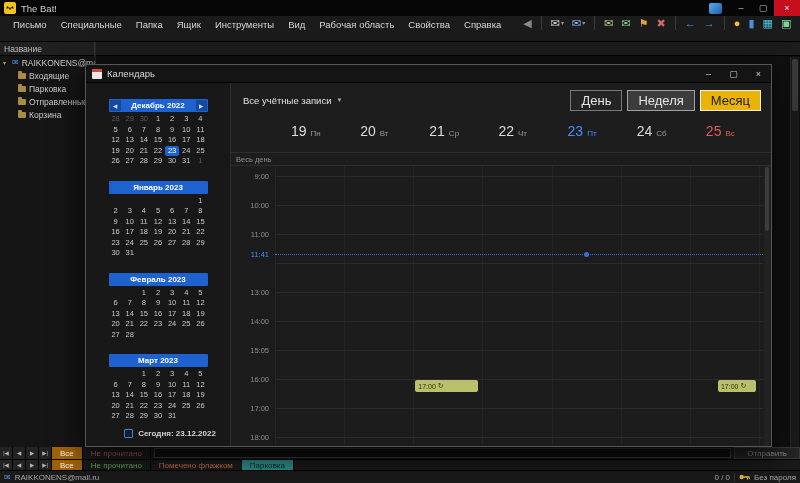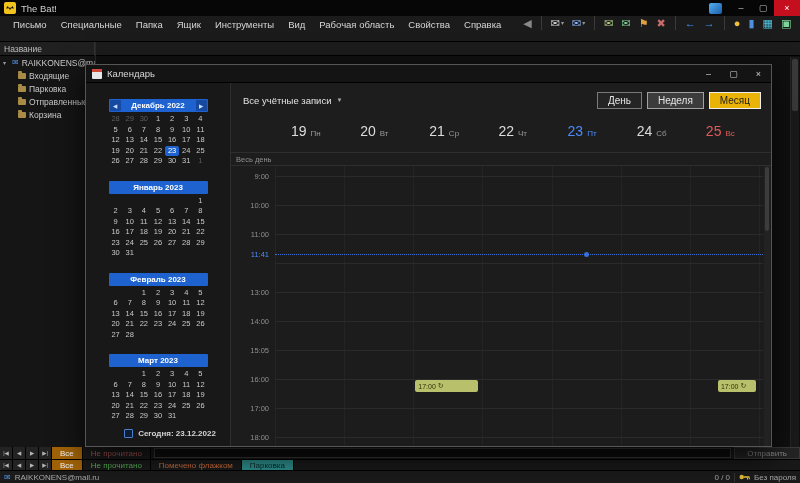--- a/index.html
+++ b/index.html
@@ -78,21 +78,21 @@
     justify-content:center; gap:5px; }
   .today-check { width:9px; height:9px; border:1px solid #4a7fd0; background:#0f1d33; border-radius:1px; }
   .today-label { font-size:8px; font-weight:bold; color:#d4d4d4; }
 
   .week-area { flex:1; display:flex; flex-direction:column; position:relative; min-width:0; }
   .week-toolbar { height:34px; display:flex; align-items:center; justify-content:space-between;
     padding:0 10px 0 12px; }
   .accounts-dd { display:flex; align-items:center; gap:5px; font-size:9.5px; color:#e2e2e2; }
   .accounts-dd .chev { font-size:6px; color:#aaa; }
   .view-btns { display:flex; gap:5px; }
-  .view-btn { font-size:10px; padding:2px 10px; border:1px solid #7a7a7a; border-radius:0;
+  .view-btn { font-size:13px; padding:2px 10px; border:1px solid #7a7a7a; border-radius:0;
     background:#242424; color:#e5e5e5; }
   .view-btn.selected { background:#3c3c3c; border-color:#a2a2a2; }
   .view-btn.light { background:#eab308; color:#1c1c1c; border-color:#ededed; }
 
   .day-headers { height:36px; position:relative; border-bottom:1px solid #2e2e2e; }
   .day-cell { position:absolute; top:6px; height:26px; display:flex; align-items:baseline; gap:4px;
     padding-left:16px; }
   .day-num { font-size:14px; color:#dcdcdc; }
   .day-abbr { font-size:8px; color:#9a9a9a; }
   .day-cell.today .day-num, .day-cell.today .day-abbr { color:#4a8cff; }

